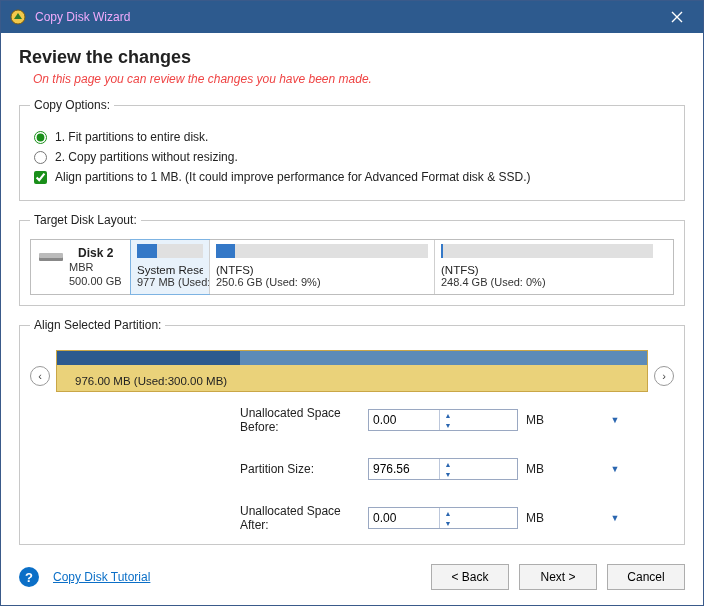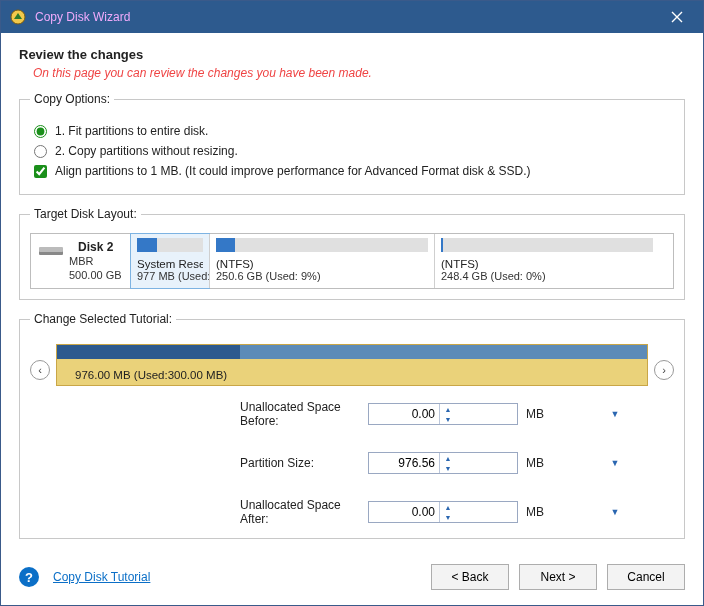--- a/index.html
+++ b/index.html
@@ -3,21 +3,21 @@
 <meta charset="utf-8">
 <style>
   * { box-sizing: border-box; }
   html,body { margin:0; padding:0; font-family: "Segoe UI", Tahoma, sans-serif; font-size:12px; color:#222; background:#fff; }
   .window { width:704px; height:606px; border:1px solid #3a5a8a; display:flex; flex-direction:column; }
   .titlebar { height:32px; background:#2d5a8e; color:#f0abfc; display:flex; align-items:center; padding:0 8px; }
   .titlebar .icon { width:18px; height:18px; margin-right:8px; display:flex; align-items:center; justify-content:center; }
   .titlebar .title { flex:1; font-size:12px; }
   .titlebar .close { width:36px; height:32px; display:flex; align-items:center; justify-content:center; cursor:pointer; }
   .body { flex:1; padding:10px 18px 0 18px; overflow:hidden; }
-  .heading { font-size:13px; font-weight:600; margin-top:4px; }
+  .heading { font-size:18px; font-weight:600; margin-top:4px; }
   .subheading { font-size:12px; margin:4px 0 12px 14px; color:#ef4444;font-style:italic; }
   fieldset { border:1px solid #c8c8c8; border-radius:0; margin:0 0 12px 0; padding:12px 10px 10px 10px; }
   legend { padding:0 4px; font-size:12px; color:#222; }
   .opt-row { display:flex; align-items:center; margin:6px 0; font-size:12px; }
   .opt-row input[type=radio], .opt-row input[type=checkbox] { margin:0 8px 0 4px; accent-color:#1a8f1a; }
   .opt-row input[type=radio] { accent-color:#1a8f1a; }
   .disk-layout { display:flex; gap:0; border:1px solid #bdbdbd; padding:0; }
   .disk-box { width:100px; padding:6px 8px; display:flex; gap:6px; align-items:flex-start; }
   .disk-pic { width:24px; height:14px; margin-top:4px; }
   .disk-info .dname { font-weight:bold; font-size:12px;padding-left:9px; }
@@ -32,21 +32,21 @@
   .slider-nav { position:absolute; top:16px; width:20px; height:20px; border:1px solid #999; border-radius:50%; background:#fff; display:flex; align-items:center; justify-content:center; cursor:pointer; font-size:11px; color:#444; }
   .slider-nav.left { left:0; }
   .slider-nav.right { right:0; }
   .slider-box { border:1px solid #c9a647; background:#ead27a; height:42px; position:relative; }
   .slider-box .used { position:absolute; left:0; top:0; height:14px; background:#2d5a8e; }
   .slider-box .free { position:absolute; top:0; height:14px; background:#5c8bb8; }
   .slider-box .label { position:absolute; left:18px; bottom:4px; font-size:11.5px; color:#222; }
   .size-grid { margin:14px 0 2px 0; display:grid; grid-template-columns: 1fr 150px 90px 40px 26px; row-gap:24px; align-items:center; }
   .size-label { text-align:left; padding-left:210px; font-size:12px; }
   .spinbox { display:flex; border:1px solid #9aa8c2; height:22px; background:#fff; }
-  .spinbox input { border:none; width:70px; padding:0 4px; font-size:12px; outline:none;text-align:right; }
+  .spinbox input { border:none; width:70px; padding:0 4px; font-size:12px; outline:none; }
   .spinbox .btns { width:17px; display:flex; flex-direction:column; border-left:1px solid #bcc7db; }
   .spinbox .btns div { flex:1; display:flex; align-items:center; justify-content:center; font-size:7px; color:#2a66b0; cursor:pointer; }
   .unit { font-size:12px; padding-left:8px; }
   .dd { width:14px; height:14px; display:flex; align-items:center; justify-content:center; color:#2a66b0; cursor:pointer; font-size:9px; }
   .footer { height:48px; border-top:0; display:flex; align-items:center; padding:0 18px 8px 18px; gap:10px; }
   .help-icon { width:20px; height:20px; border-radius:50%; background:#0b6fc7; color:#fff; display:flex; align-items:center; justify-content:center; font-weight:bold; font-size:13px; margin-right:4px; }
   .link { color:#0b6fc7; text-decoration:underline; cursor:pointer; font-size:12px; }
   .footer .spacer { flex:1; }
   .btn { min-width:78px; height:26px; border:1px solid #adadad; background:#f3f3f3; font-size:12px; cursor:pointer; padding:0 12px; }
 </style>
@@ -126,21 +126,21 @@
                 <div class="fill" style="width:1%"></div>
               </div>
               <div class="pname">(NTFS)</div>
               <div class="psize">248.4 GB (Used: 0%)</div>
             </div>
           </div>
       </div>
     </fieldset>
 
     <fieldset>
-      <legend>Change Selected Tutorial:</legend>
+      <legend>Align Selected Partition:</legend>
       <div class="slider-wrap">
         <div class="slider-nav left">
           <span>‹</span>
         </div>
         <div class="slider-box">
           <div class="used" id="slider-used" style="width: 31%;"></div>
           <div class="free" id="slider-free" style="left: 31%; width: 69%;"></div>
           <div class="label">976.00 MB (Used:300.00 MB)</div>
         </div>
         <div class="slider-nav right">

